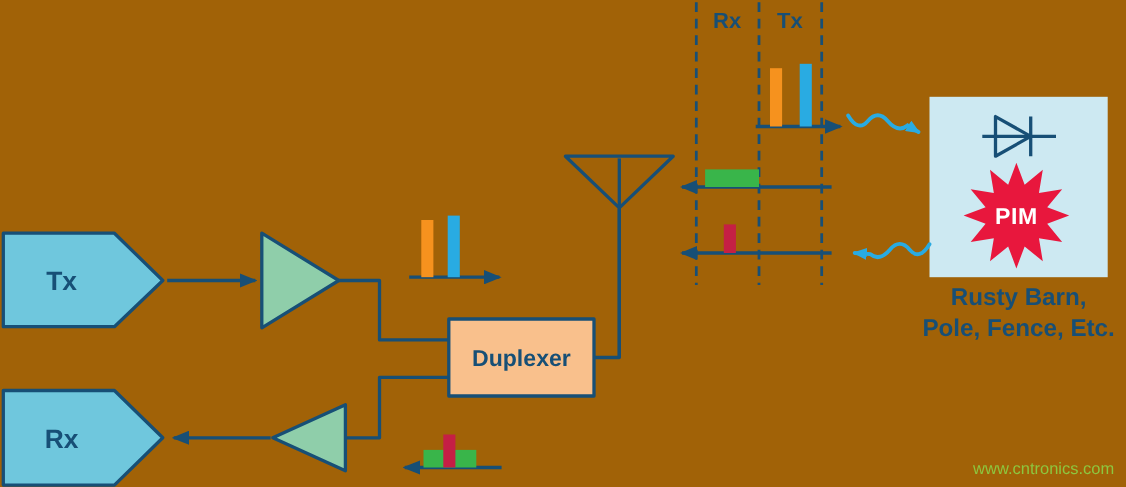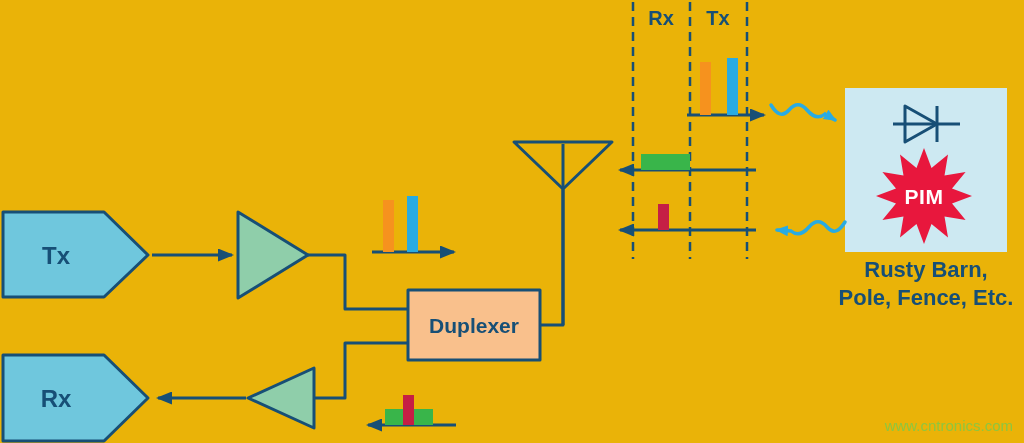--- a/index.html
+++ b/index.html
@@ -1,16 +1,16 @@
 <!DOCTYPE html>
 <html><head>
 <meta charset="utf-8">
 <style>
   html,body{margin:0;padding:0;background:#ffffff;}
-  .canvas{width:1024px;height:443px;position:relative;overflow:hidden;background:#eab308;}
+  .canvas{width:1024px;height:443px;position:relative;overflow:hidden;background:#a16207;}
   svg{display:block;}
   text{font-family:"Liberation Sans","DejaVu Sans",sans-serif;}
   .lbl{font-weight:bold;fill:#174f76;}
   .t24{font-size:24px;}
   .t22{font-size:22px;}
   .t21{font-size:21px;}
   .t20{font-size:20px;}
   .pim-text{font-weight:bold;font-size:21px;fill:#ffffff;letter-spacing:0.5px;}
   .wm{font-size:15px;fill:#8dc63f;}
   .ln{stroke:#174f76;stroke-width:3;stroke-linejoin:round;}

